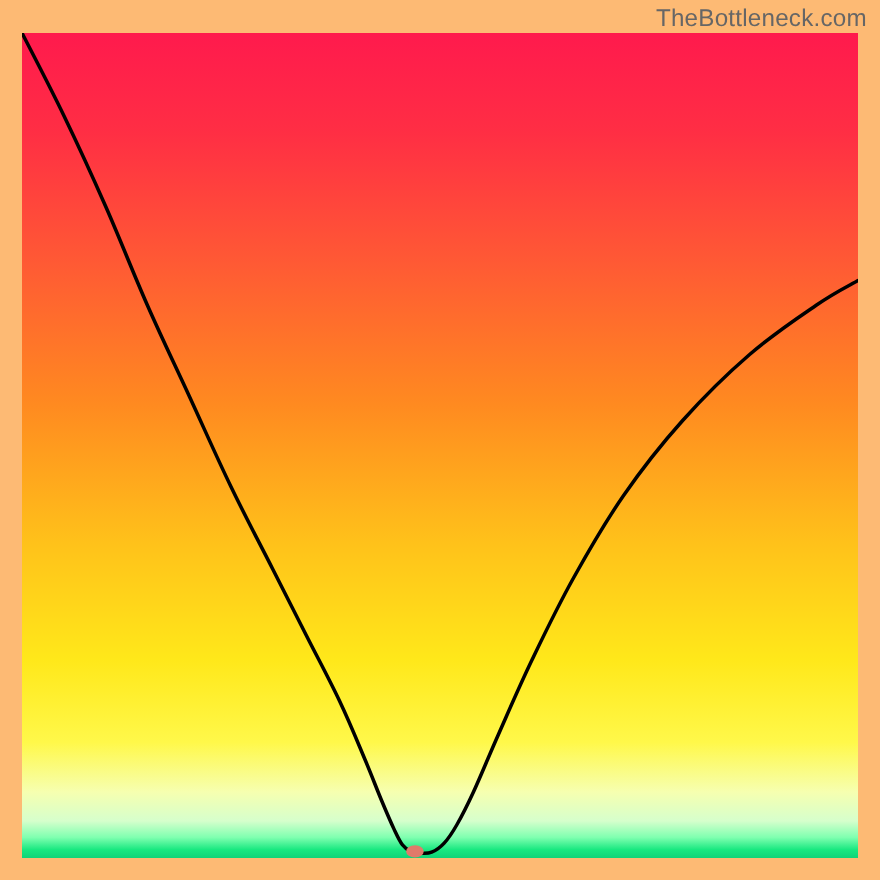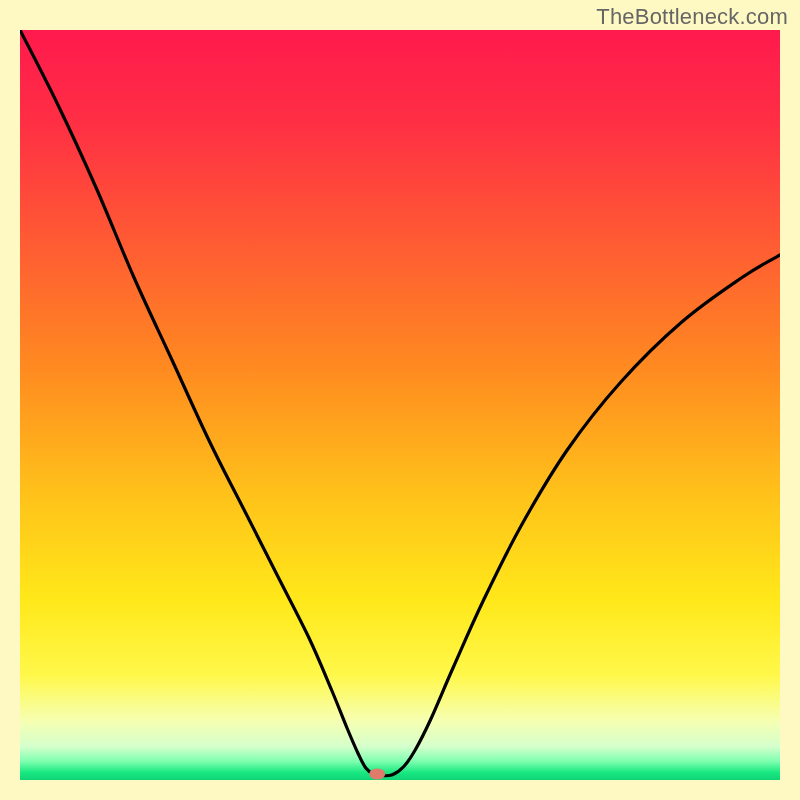--- a/index.html
+++ b/index.html
@@ -8,21 +8,21 @@
     width: 800px;
     height: 800px;
     background: #000;
     overflow: hidden;
     font-family: Arial, Helvetica, sans-serif;
   }
   .frame {
     position: relative;
     width: 800px;
     height: 800px;
-    background: #fef9c3;
+    background: #fdba74;
   }
   .watermark {
     position: absolute;
     top: 4px;
     right: 12px;
     color: #666;
     font-size: 22px;
     font-weight: 500;
     letter-spacing: 0.2px;
     z-index: 10;

